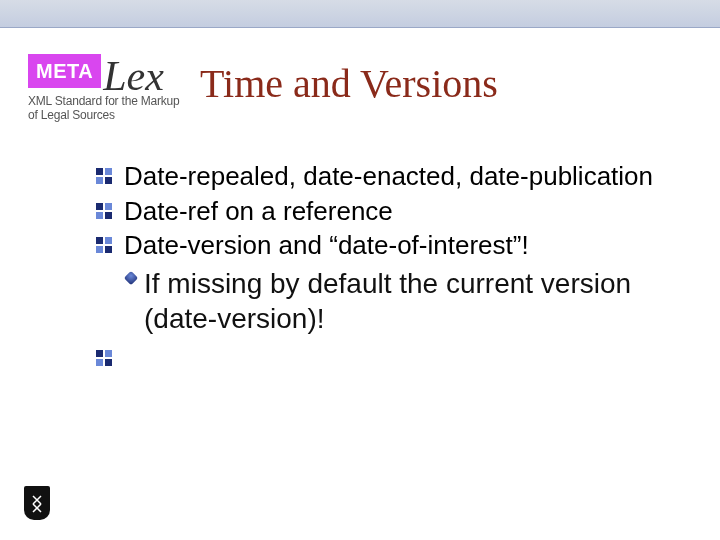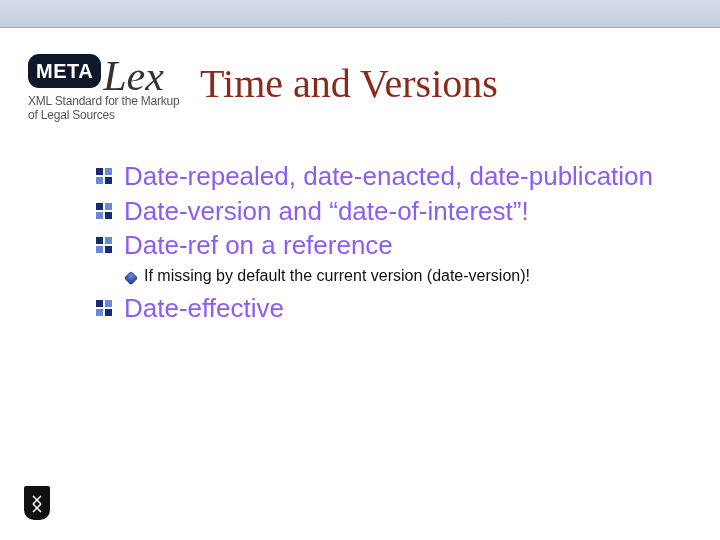--- a/index.html
+++ b/index.html
@@ -23,31 +23,30 @@
     position: absolute;
     top: 54px;
     left: 28px;
     width: 160px;
   }
   .logo-top {
     display: flex;
     align-items: stretch;
   }
   .meta-box {
-    background: #0f172a;
+    background: #d946ef;
     color: #fff;
     font-weight: bold;
     font-family: Verdana, sans-serif;
     font-size: 20px;
     padding: 4px 8px;
     letter-spacing: 0.5px;
     line-height: 1;
     display: flex;
     align-items: center;
-    border-radius: 11px;
   }
   .lex-text {
     font-family: "Times New Roman", serif;
     font-style: italic;
     font-size: 42px;
     color: #333;
     margin-left: 2px;
     line-height: 0.8;
     position: relative;
     top: 6px;
@@ -71,36 +70,36 @@
   .content {
     position: absolute;
     top: 160px;
     left: 96px;
     right: 40px;
   }
   .l1 {
     position: relative;
     padding-left: 28px;
     font-size: 26px;
-    color: #8b5cf6;
+    color: #000000;
     line-height: 1.25;
     margin-bottom: 2px;
   }
   .l1-bullet {
     position: absolute;
     left: 0;
     top: 8px;
     width: 16px;
     height: 16px;
   }
   .l2 {
     position: relative;
     padding-left: 18px;
     margin-left: 30px;
-    font-size: 16px;
+    font-size: 28px;
     color: #111;
     line-height: 1.25;
     margin-top: 4px;
     margin-bottom: 6px;
   }
   .l2::before {
     content: "";
     position: absolute;
     left: 0;
     top: 7px;
@@ -150,44 +149,43 @@
     <span>Date-repealed, date-enacted, date-publication</span>
   </div>
 
   <div class="l1">
     <svg class="l1-bullet" viewBox="0 0 16 16">
       <rect x="0" y="0" width="7" height="7" fill="#1a2a70"></rect>
       <rect x="9" y="0" width="7" height="7" fill="#6a88d8"></rect>
       <rect x="0" y="9" width="7" height="7" fill="#6a88d8"></rect>
       <rect x="9" y="9" width="7" height="7" fill="#1a2a70"></rect>
     </svg>
-    <span>Date-version and “date-of-interest”!</span>
+    <span>Date-ref on a reference</span>
   </div>
 
   <div class="l1">
     <svg class="l1-bullet" viewBox="0 0 16 16">
       <rect x="0" y="0" width="7" height="7" fill="#1a2a70"></rect>
       <rect x="9" y="0" width="7" height="7" fill="#6a88d8"></rect>
       <rect x="0" y="9" width="7" height="7" fill="#6a88d8"></rect>
       <rect x="9" y="9" width="7" height="7" fill="#1a2a70"></rect>
     </svg>
-    <span>Date-ref on a reference</span>
+    <span>Date-version and “date-of-interest”!</span>
   </div>
   <div class="l2">
     <span>If missing by default the current version (date-version)!</span>
   </div>
 
   <div class="l1">
     <svg class="l1-bullet" viewBox="0 0 16 16">
       <rect x="0" y="0" width="7" height="7" fill="#1a2a70"></rect>
       <rect x="9" y="0" width="7" height="7" fill="#6a88d8"></rect>
       <rect x="0" y="9" width="7" height="7" fill="#6a88d8"></rect>
       <rect x="9" y="9" width="7" height="7" fill="#1a2a70"></rect>
     </svg>
-    <span>Date-effective</span>
   </div>
 </div>
 
 <div class="corner-shield">
   <svg width="16" height="22" viewBox="0 0 16 22">
     <path d="M4 4 L12 12 M12 4 L4 12" stroke="#fff" stroke-width="1.5"></path>
     <path d="M4 12 L12 20 M12 12 L4 20" stroke="#fff" stroke-width="1.5"></path>
   </svg>
 </div>
 

